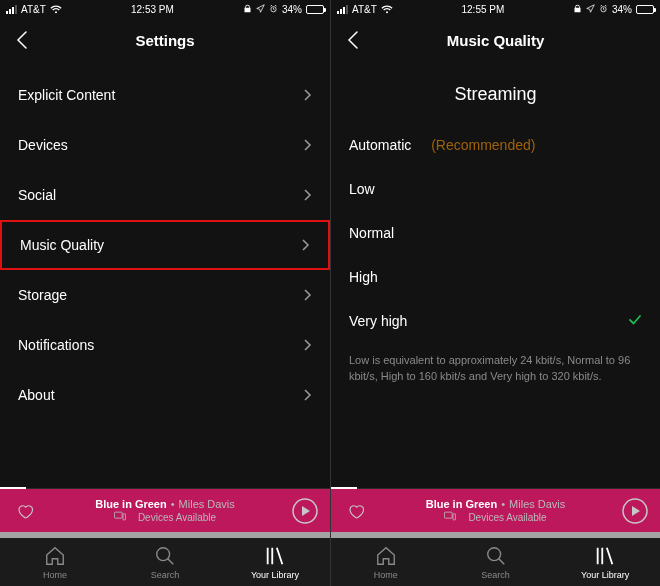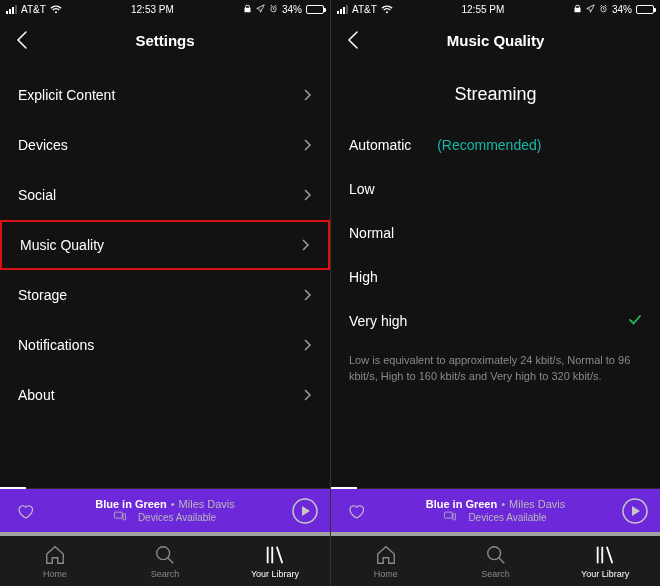--- a/index.html
+++ b/index.html
@@ -79,50 +79,50 @@
   margin: 14px 0 18px;
 }
 .opt {
   display: flex;
   align-items: center;
   justify-content: space-between;
   padding: 0 18px;
   height: 44px;
   font-size: 14px;
 }
-.opt .rec { color: #14b8a6; margin-left: 22px; }
+.opt .rec { color: #a16207; margin-left: 16px; }
 .check { color: #1db954; }
 .note {
   color: #8a8a8a;
   font-size: 11px;
   line-height: 1.45;
   padding: 10px 18px 0;
 }
 .now-playing {
   height: 44px;
-  background: #6d28d9;
+  background: #be185d;
   border-top: 1px solid #2a2a2a;
   display: flex;
   align-items: center;
   padding: 0 10px;
   gap: 8px;
   position: relative;
 }
 .progress { position:absolute; left:0; top:-2px; height:2px; width:8%; background:#fff; }
 .heart, .playbtn { width: 30px; display:flex; align-items:center; justify-content:center; color:#c7c7c7; }
 .np-center { flex:1; display:flex; flex-direction:column; align-items:center; font-size:11px; }
 .np-line1 .song { color:#fff; font-weight:600; }
 .np-line1 .dot { color:#b9b9b9; margin:0 4px; }
 .np-line1 .artist { color:#b9b9b9; }
 .np-line2 { display:flex; align-items:center; gap:12px; color:#b9b9b9; font-size:10px; margin-top:1px; }
 .tabbar {
   height: 54px;
   background: #1b1b1b;
   display: flex;
-  border-top: 4px solid #a3a3a3;
+  border-top: 6px solid #a3a3a3;
 }
 .tab {
   flex:1;
   display:flex;
   flex-direction:column;
   align-items:center;
   justify-content:center;
   gap:3px;
   font-size: 9px;
   color:#8a8a8a;

